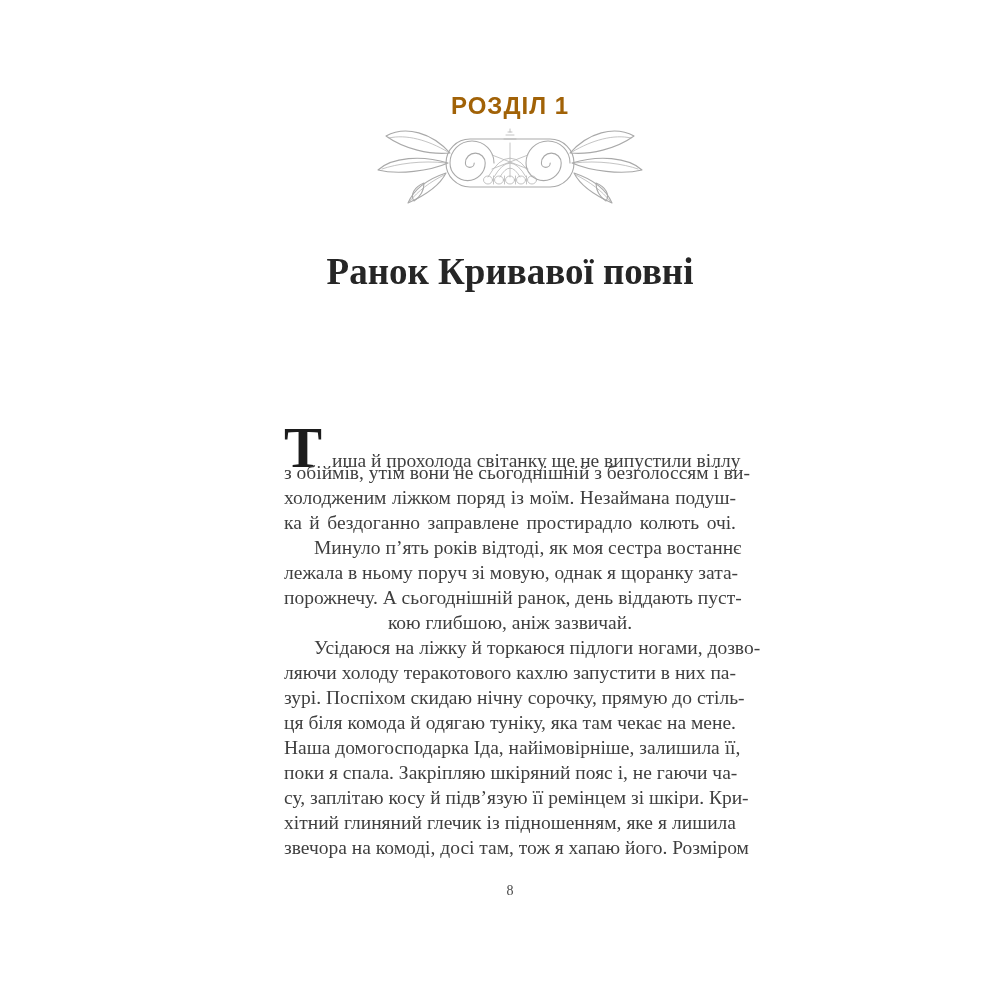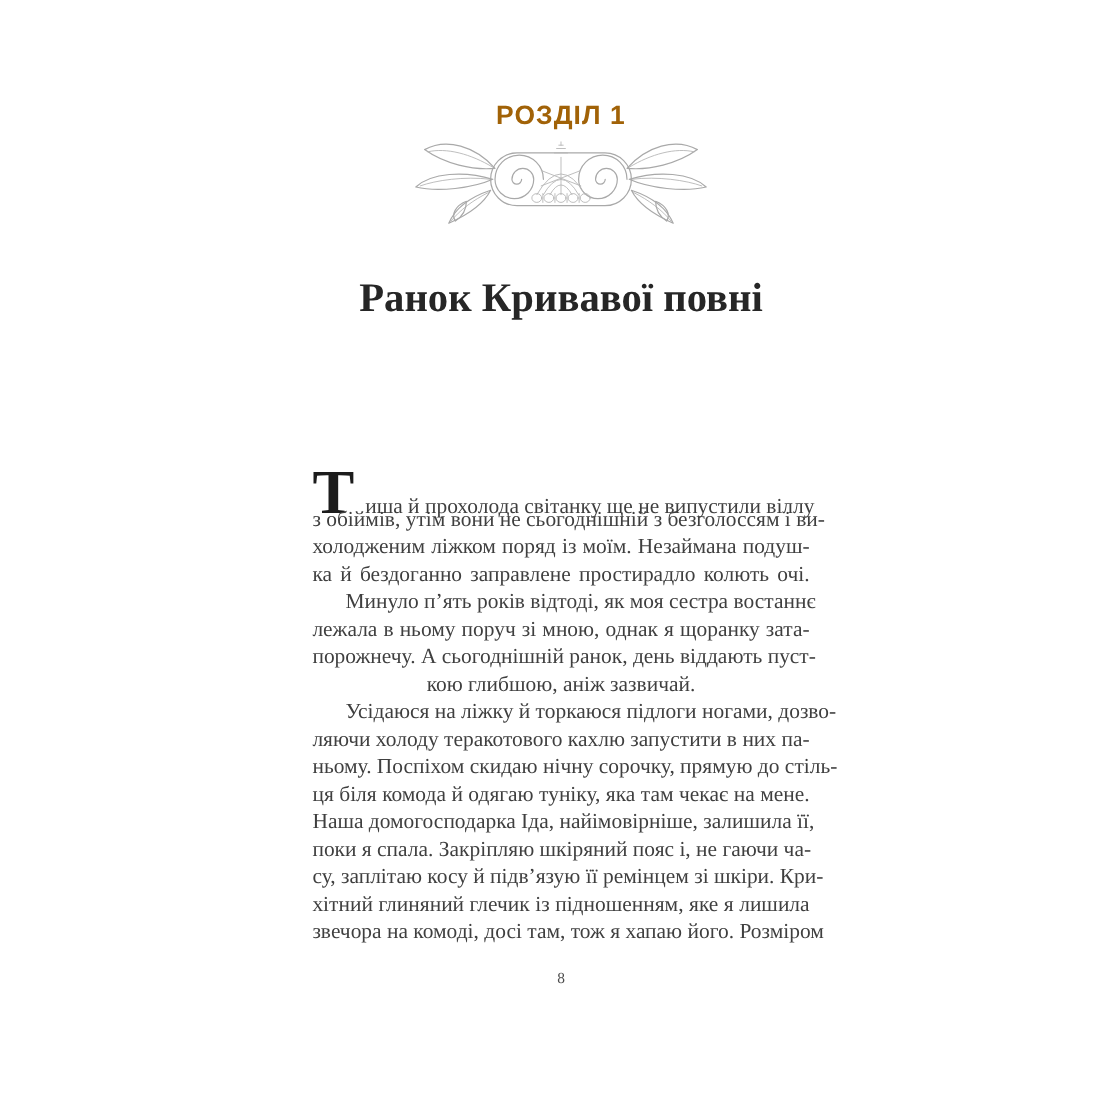--- a/index.html
+++ b/index.html
@@ -133,28 +133,28 @@
 
     <div class="body-text" id="body-text">
         <div class="para">
           <div class="line just"><span class="dropcap">Т</span>иша й прохолода світанку ще не випустили віллу</div>
           <div class="line just">з обіймів, утім вони не сьогоднішній з безголоссям і ви-</div>
           <div class="line just">холодженим ліжком поряд із моїм. Незаймана подуш-</div>
           <div class="line just">ка й бездоганно заправлене простирадло колють очі.</div>
         </div>
         <div class="para">
           <div class="line just indent">Минуло п’ять років відтоді, як моя сестра востаннє</div>
-          <div class="line just">лежала в ньому поруч зі мною, однак я щоранку зата-</div>
+          <div class="line just">лежала в ньому поруч зі мовую, однак я щоранку зата-</div>
           <div class="line just">порожнечу. А сьогоднішній ранок, день віддають пуст-</div>
           <div class="line">кою глибшою, аніж зазвичай.</div>
         </div>
         <div class="para">
           <div class="line just indent">Усідаюся на ліжку й торкаюся підлоги ногами, дозво-</div>
           <div class="line just">ляючи холоду теракотового кахлю запустити в них па-</div>
-          <div class="line just">ньому. Поспіхом скидаю нічну сорочку, прямую до стіль-</div>
+          <div class="line just">зурі. Поспіхом скидаю нічну сорочку, прямую до стіль-</div>
           <div class="line just">ця біля комода й одягаю туніку, яка там чекає на мене.</div>
           <div class="line just">Наша домогосподарка Іда, найімовірніше, залишила її,</div>
           <div class="line just">поки я спала. Закріпляю шкіряний пояс і, не гаючи ча-</div>
           <div class="line just">су, заплітаю косу й підв’язую її ремінцем зі шкіри. Кри-</div>
           <div class="line just">хітний глиняний глечик із підношенням, яке я лишила</div>
           <div class="line just">звечора на комоді, досі там, тож я хапаю його. Розміром</div>
         </div>
       </div>
 
     <div class="page-number">8</div>

